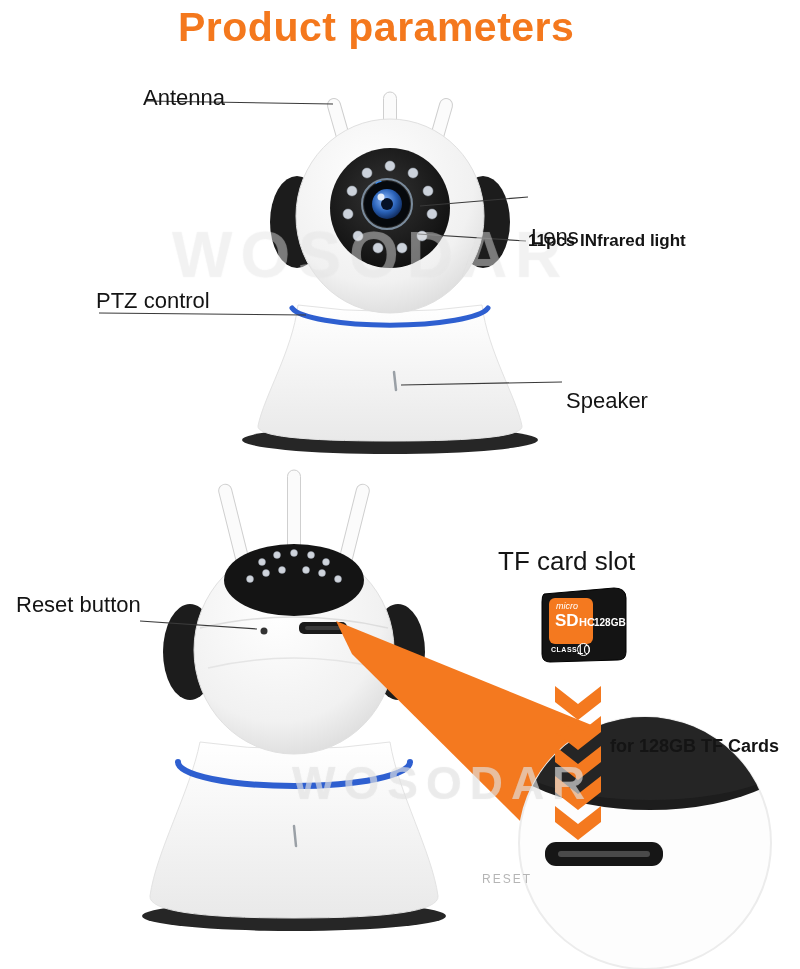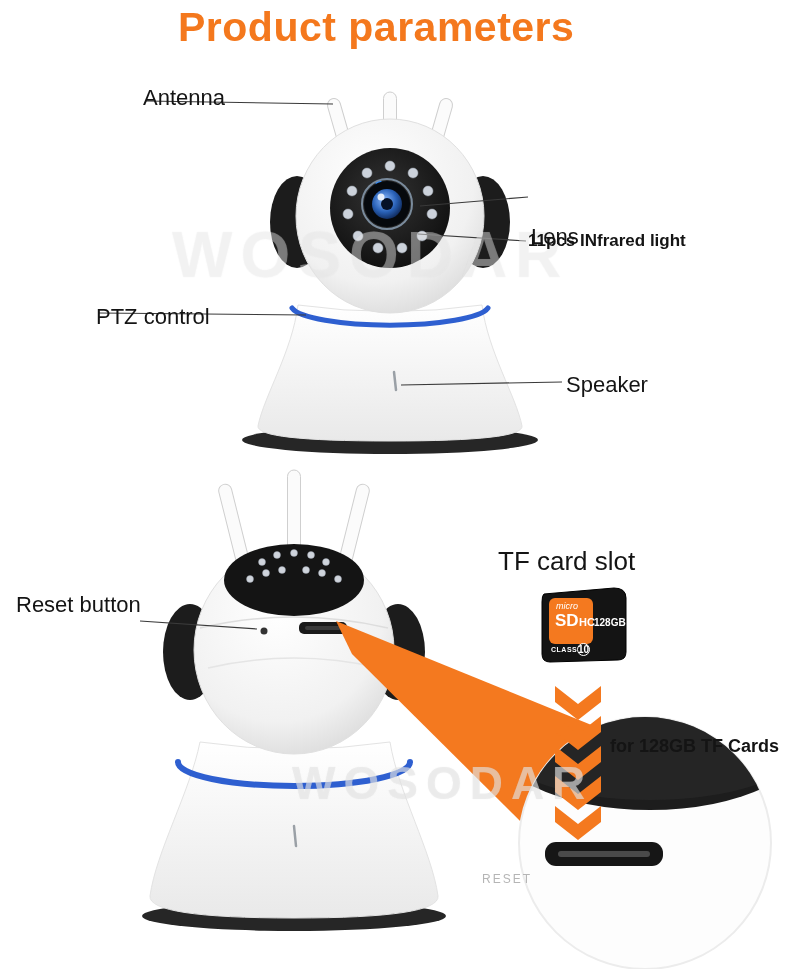--- a/index.html
+++ b/index.html
@@ -26,21 +26,21 @@
     position:absolute; z-index:3; left:178px; top:4px;
     font-size:41px; font-weight:800; color:#F4781D; letter-spacing:0.5px;
   }
   .sd-text { position:absolute; z-index:3; color:#ffffff; line-height:1; }
   .sd-micro { left:556px; top:602px; font-size:9px; font-style:italic; }
   .sd-sd { left:555px; top:612px; font-size:17px; font-weight:800; }
   .sd-hc { left:579px; top:617px; font-size:11px; font-weight:800; }
   .sd-cap { left:594px; top:618px; font-size:10px; font-weight:700; }
   .sd-class { left:551px; top:646px; font-size:7px; font-weight:700; letter-spacing:0.5px; }
   .sd-class-num {
-    left:577px; top:643px; font-size:10px; font-weight:700;
+    left:577px; top:643px; font-size:12px; font-weight:400;
     border:1px solid #ffffff; border-radius:50%; width:11px; height:11px;
     display:flex; align-items:center; justify-content:center;
   }
 </style>
 </head>
 <body>
 
 <div class="page">
 
   <svg class="art" width="800" height="969" viewBox="0 0 800 969">
@@ -200,22 +200,22 @@
   </svg>
 
   <div class="watermark wm-top">WOSODAR</div>
   <div class="watermark wm-bottom">WOSODAR</div>
 
   <div class="title">Product parameters</div>
 
   <div class="label" style="left:143px; top:74px;margin-top:11px;">Antenna</div>
   <div class="label" style="left:531px; top:184px;margin-top:40px;">Lens</div>
   <div class="label small-bold" style="left:528px; top:231px;">11pcs INfrared light</div>
-  <div class="label" style="left:96px; top:304px;">PTZ control</div>
-  <div class="label" style="left:566px; top:372px;">Speaker</div>
+  <div class="label" style="left:96px; top:288px;">PTZ control</div>
+  <div class="label" style="left:566px; top:388px;">Speaker</div>
 
   <div class="label" style="left:16px; top:592px;">Reset button</div>
   <div class="label big" style="left:498px; top:546px;">TF card slot</div>
   <div class="label support" style="left:610px; top:736px;">for 128GB TF Cards</div>
   <div class="label inset-reset" style="left:482px; top:872px;">RESET</div>
 
   <div class="sd-text sd-micro">micro</div>
   <div class="sd-text sd-sd">SD</div>
   <div class="sd-text sd-hc">HC</div>
   <div class="sd-text sd-cap">128GB</div>

